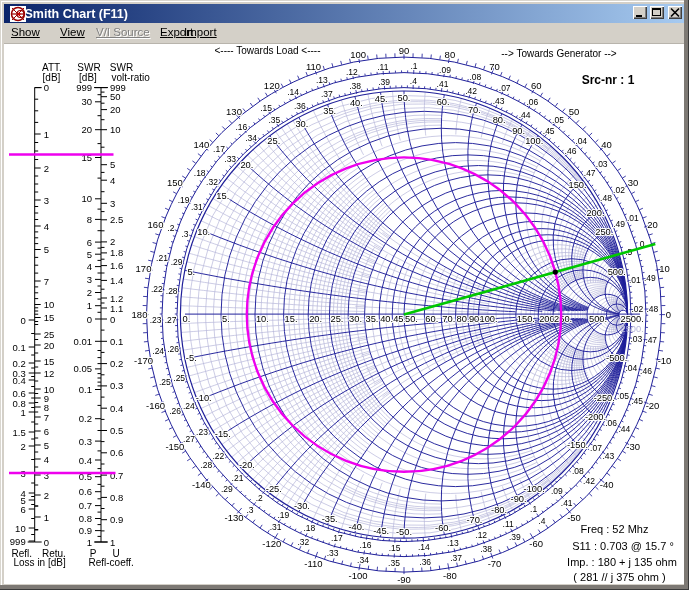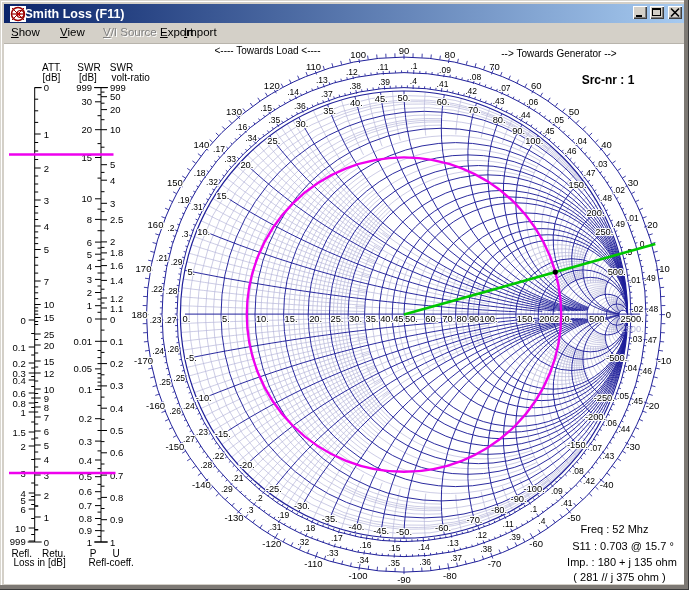--- a/index.html
+++ b/index.html
@@ -6,51 +6,51 @@
  box-shadow:inset -1px -1px 0 #3a3a3a, inset -5px -5px 0 #7d7974,
  inset 1px 1px 0 #d9d6cf, inset 2px 2px 0 #ffffff;}
 .title{position:absolute;left:4px;top:4px;width:680px;height:19px;
  background:linear-gradient(90deg,#0a246a,#a6caf0);}
 .title .txt{position:absolute;left:20.5px;top:2.5px;color:#fff;font-size:12.5px;font-weight:bold;white-space:pre;}
 .icon{position:absolute;left:6px;top:1.5px;width:16px;height:16px;background:#fff;}
 .btn{position:absolute;top:6px;width:14px;height:13px;background:#d4d0c8;
  box-shadow:inset 1px 1px 0 #fff, inset -1px -1px 0 #404040, inset -2px -2px 0 #808080;
  font-size:9px;text-align:center;line-height:13px;}
 .menu{position:absolute;left:4px;top:23px;width:680px;height:20px;background:#d4d0c8;font-size:11.5px;border-bottom:1px solid #b8b4ac;}
-.menu span{position:absolute;top:3px;}
+.menu span{position:absolute;top:3px;text-decoration:underline;}
 .client{position:absolute;left:4px;top:43px;width:680px;height:541px;background:#fff;}
 svg text{white-space:pre;}
 </style></head><body>
 <div class="client"></div>
 <div class="frame"></div>
 <div class="title">
  <div class="icon"><svg width="16" height="16" viewBox="0 0 16 16">
         <rect x="0" y="0" width="16" height="16" fill="#fff"></rect>
         <circle cx="8" cy="8" r="6.5" fill="none" stroke="#990000" stroke-width="1.5"></circle>
         <circle cx="10.5" cy="8" r="3.5" fill="none" stroke="#990000" stroke-width="1.2"></circle>
         <line x1="1.5" y1="8" x2="14.5" y2="8" stroke="#990000" stroke-width="1.2"></line>
         <path d="M2 2 L14 14 M14 2 L2 14" stroke="#990000" stroke-width="1"></path>
         <circle cx="9" cy="8" r="1.5" fill="#cc0000"></circle>
       </svg></div>
- <div class="txt">Smith Loss (F11)</div>
+ <div class="txt">Smith Chart (F11)</div>
 </div>
 <div class="btn" style="left:633px;"><svg width="14" height="13" viewBox="0 0 14 13">
       <rect x="3" y="9" width="6" height="2" fill="#000"></rect>
     </svg></div>
 <div class="btn" style="left:650px;"><svg width="14" height="13" viewBox="0 0 14 13">
       <rect x="2.5" y="2.5" width="8" height="7" fill="none" stroke="#000" stroke-width="1"></rect>
       <line x1="2.5" y1="3" x2="10.5" y2="3" stroke="#000" stroke-width="2"></line>
     </svg></div>
 <div class="btn" style="left:668px;"><svg width="14" height="13" viewBox="0 0 14 13">
       <path d="M3 2.5 L11 10.5 M11 2.5 L3 10.5" stroke="#000" stroke-width="1.6"></path>
     </svg></div>
 <div class="menu">
  <span style="left:7px;"><u>S</u>how</span>
  <span style="left:56px;"><u>V</u>iew</span>
- <span style="left:99px;color:#808080;text-shadow:1px 1px 0 #fff;text-align:center;"><u>V</u>/I Source</span>
+ <span style="left:92px;color:#808080;text-shadow:1px 1px 0 #fff;text-align:center;"><u>V</u>/I Source</span>
  <span style="left:156px;"><u>E</u>xport</span>
  <span style="left:180px;"><u>I</u>mport</span>
 </div>
 <svg width="680" height="541" viewBox="4 43 680 541" style="position:absolute;left:4px;top:43px;font-family:'Liberation Sans',sans-serif;">
     <defs>
       <clipPath id="rim">
         <circle cx="404.0" cy="314.6" r="223.6"></circle>
       </clipPath>
     </defs>
     <g clip-path="url(#rim)" fill="none">

